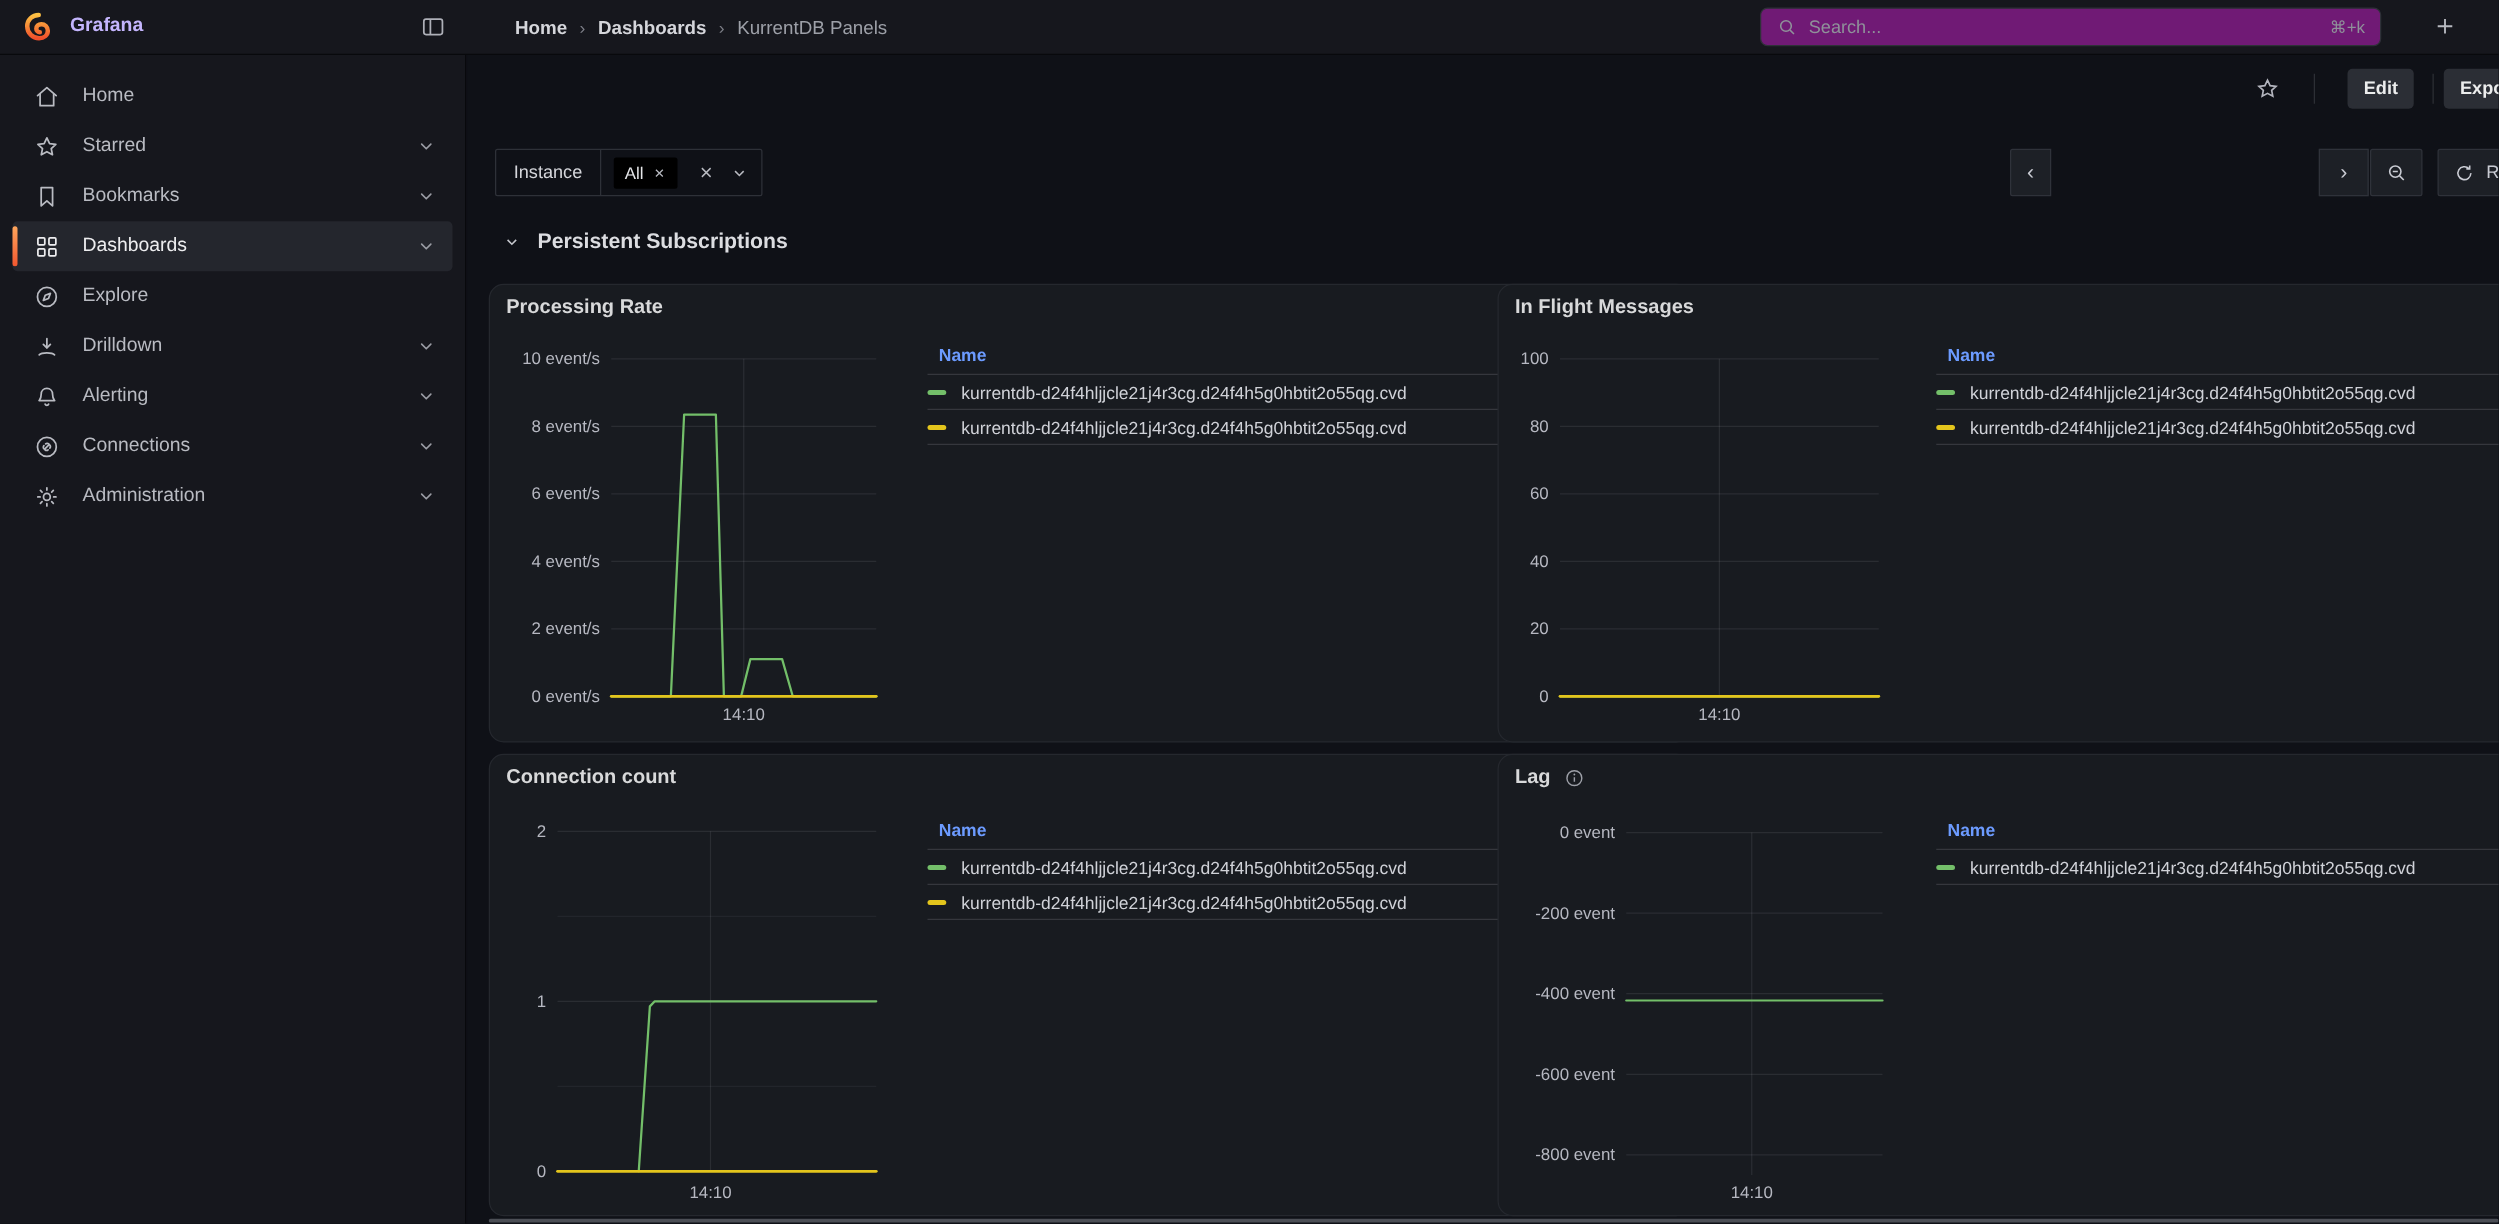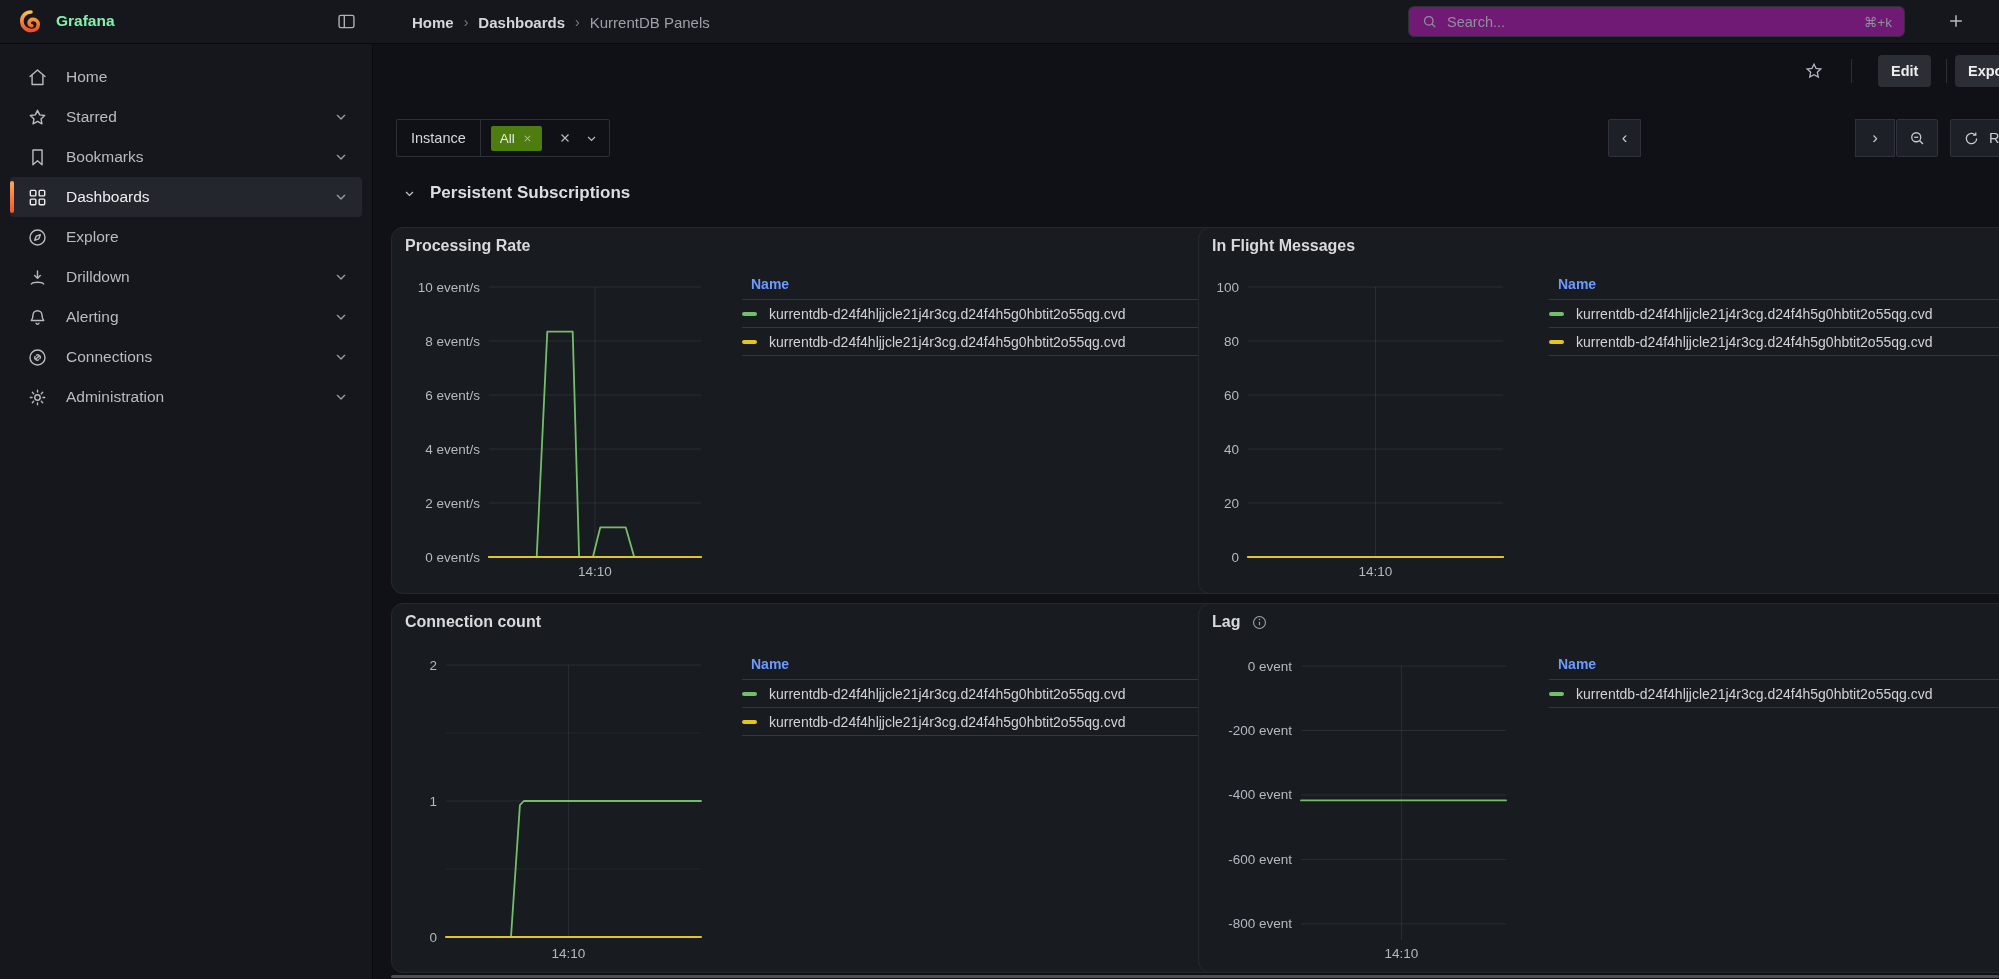--- a/index.html
+++ b/index.html
@@ -6,21 +6,21 @@
   body{width:1999px;height:979px;position:relative;overflow:hidden;
        font-family:"Liberation Sans","DejaVu Sans",sans-serif;color:#ccccdc;}
   *{box-sizing:border-box;}
   svg{display:block;}
   .ic{display:inline-flex;align-items:center;justify-content:center;color:inherit;}
 
   
   .topbar{position:absolute;top:0;left:0;right:0;height:44px;background:#16171d;
           border-bottom:1px solid #08090c;z-index:6;}
   .logo{position:absolute;left:18px;top:9px;}
-  .brand{position:absolute;left:56px;top:12px;font-size:15.5px;font-weight:600;color:#86efac;}
+  .brand{position:absolute;left:56px;top:12px;font-size:15.5px;font-weight:600;color:#c4b5fd;}
   .dock-btn{position:absolute;left:336px;top:11px;background:none;border:none;color:#aeb0b8;padding:0;cursor:pointer;}
   .breadcrumb{position:absolute;left:412px;top:0;height:44px;display:flex;align-items:center;gap:10px;font-size:15px;}
   .bc-link{color:#d5d6db;font-weight:600;cursor:pointer;}
   .bc-sep{color:#7c7e87;font-size:14px;}
   .bc-current{color:#9da0a8;font-weight:400;}
   .searchbox{position:absolute;left:1408px;top:6px;width:497px;height:31px;background:#701a75;
              border:1px solid #2e3138;border-radius:6px;display:flex;align-items:center;padding:0 12px;cursor:text;}
   .searchbox .ph{margin-left:9px;font-size:14.5px;color:#8f919a;flex:1;}
   .searchbox .sc{font-size:13.5px;color:#8f919a;}
   .plus-btn{position:absolute;left:1946px;top:11px;background:none;border:none;color:#b7b9c0;padding:0;cursor:pointer;}
@@ -49,21 +49,21 @@
        color:#eceded;font-size:14.5px;font-weight:600;font-family:inherit;padding:0 13px;cursor:pointer;}
   .edit-btn{left:1504px;}
   .export-btn{left:1581px;width:92px;text-align:left;}
 
   
   .filterbar{position:absolute;left:22px;top:75px;height:38px;display:flex;align-items:stretch;
              border:1px solid #2e3138;border-radius:2px;}
   .flt-name{display:flex;align-items:center;padding:0 14px;font-size:14.5px;font-weight:500;
             color:#d5d6db;border-right:1px solid #2e3138;cursor:pointer;text-align:center;}
   .flt-val{display:flex;align-items:center;padding:0 10px;gap:12px;cursor:pointer;}
-  .chip{display:flex;align-items:center;gap:7px;background:#4d7c0f;border-radius:2px;height:25px;
+  .chip{display:flex;align-items:center;gap:7px;background:#000000;border-radius:2px;height:25px;
         padding:0 9px;font-size:13.5px;color:#e6e7ea;cursor:pointer;}
   .chip .ic,.flt-x,.flt-chev{color:#b7b9c0;}
   .flt-x{display:flex;cursor:pointer;margin-left:4px;}
   .flt-chev{display:flex;cursor:pointer;}
 
   .tp-btn{position:absolute;top:75px;height:38px;background:#1d2026;border:1px solid #2f323a;
           color:#c9cbd3;display:flex;align-items:center;justify-content:center;cursor:pointer;
           font-family:inherit;font-size:14.5px;}
   .tp-back{left:1234px;width:33px;border-radius:2px 0 0 2px;font-size:17px;}
   .tp-main{left:1266px;width:216px;gap:9px;font-weight:500;}

